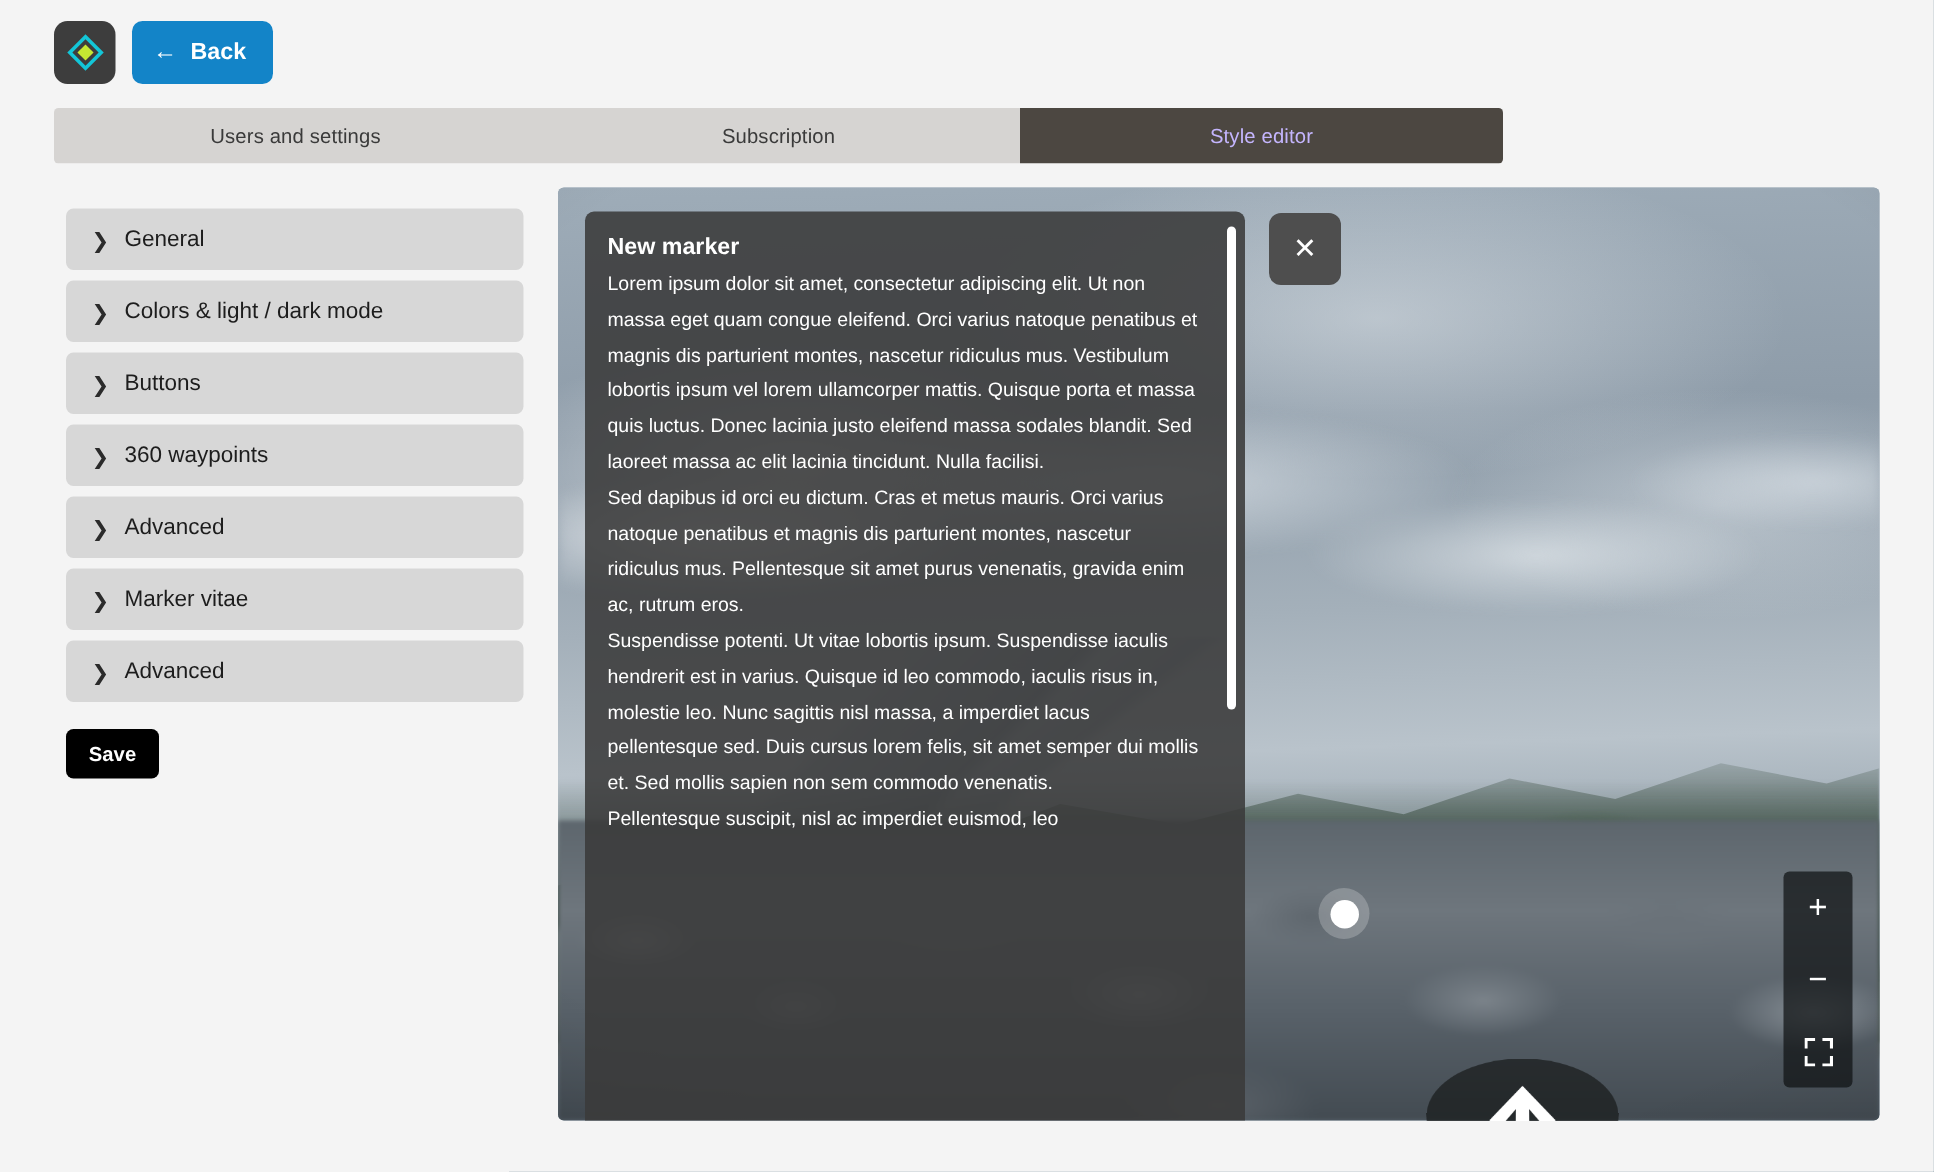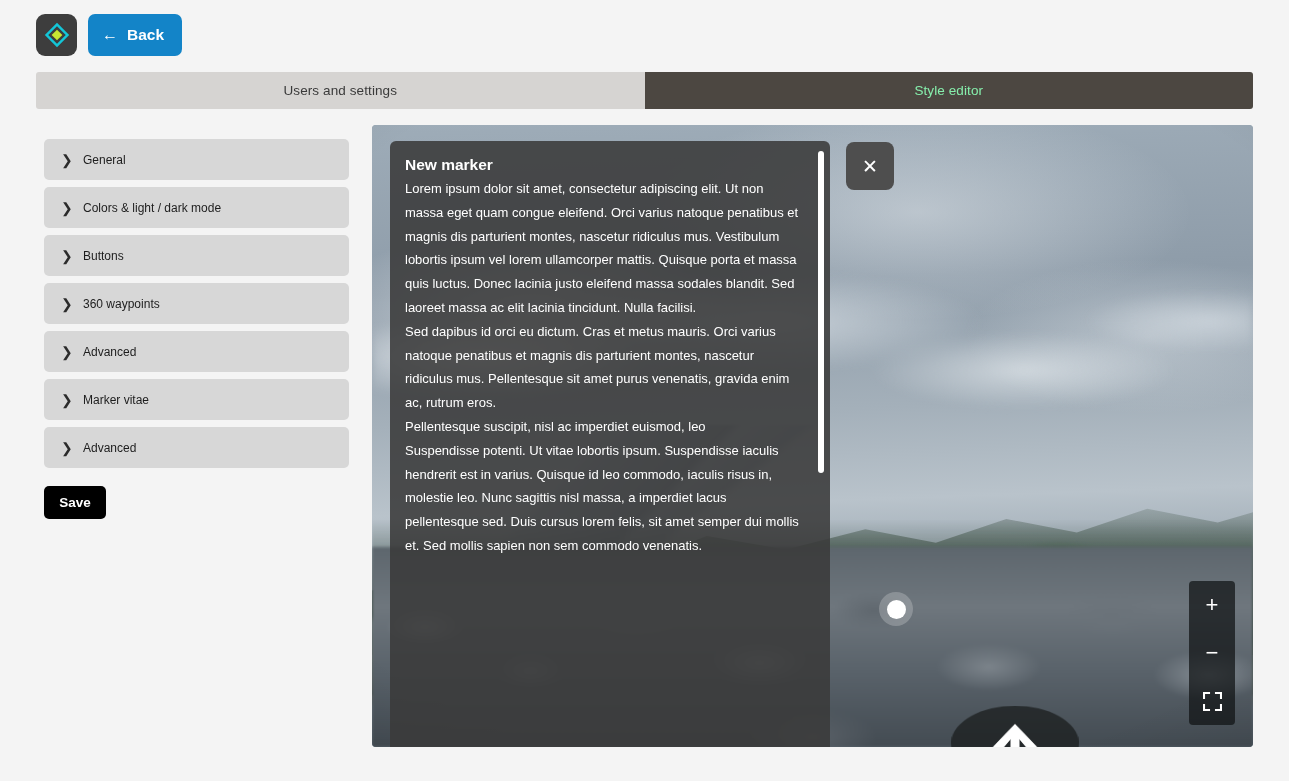--- a/index.html
+++ b/index.html
@@ -20,39 +20,39 @@
   .back-btn {
     height: 42px; padding: 0 18px 0 14px; border: none; border-radius: 7px;
     background: #1384c8; color: #ffffff; font-size: 15.5px; font-weight: bold;
     display: flex; align-items: center; gap: 9px; cursor: pointer;
     font-family: "Liberation Sans", sans-serif;
   }
   .back-btn .arrow { font-size: 16px; font-weight: normal; line-height: 1; }
 
   
   .tabs {
-    position: absolute; left: 36px; top: 72px; width: 1217px; height: 37px;
+    position: absolute; left: 36px; top: 72px; width: 966px; height: 37px;
     display: flex; border-radius: 3px; overflow: hidden;
   }
   .tab {
     flex: 1 1 0; display: flex; align-items: center; justify-content: center;
     font-size: 13.5px; color: #3a3a3a; background: #d6d4d2; cursor: pointer;
     letter-spacing: .1px;
   }
-  .tab.active { background: #4c4741; color: #86efac; }
+  .tab.active { background: #4c4741; color: #c4b5fd; }
 
   
   .sidebar { position: absolute; left: 44px; top: 139px; width: 305px; }
   .acc-item {
     height: 41px; margin-bottom: 7px; border-radius: 5px; background: #d7d7d7;
     display: flex; align-items: center; padding-left: 17px; gap: 13px;
     cursor: pointer;
   }
   .acc-chev { color: #2b2b2b; font-size: 14px; line-height: 1; display: block; width: 9px; }
-  .acc-label { font-size: 12px; color: #1d1d1d; }
+  .acc-label { font-size: 15px; color: #1d1d1d; }
 
   .save-btn {
     margin-top: 11px; width: 62px; height: 33px; border: none; border-radius: 5px;
     background: #000000; color: #ffffff; font-size: 13.5px; font-weight: bold;
     cursor: pointer; font-family: "Liberation Sans", sans-serif;
   }
 
   
   .viewer {
     position: absolute; left: 372px; top: 125px; width: 881px; height: 622px;
@@ -198,20 +198,23 @@
   <button class="back-btn">
     <span class="arrow">←</span>
     <span>Back</span>
   </button>
 </div>
 
 <div class="tabs">
   <div class="tab">
     <span>Users and settings</span>
   </div>
+  <div class="tab">
+    <span>Subscription</span>
+  </div>
   <div class="tab active">
     <span>Style editor</span>
   </div>
 </div>
 
 <div class="sidebar">
 
   <div class="acc-item">
     <span class="acc-chev">❯</span>
     <span class="acc-label">General</span>
@@ -261,22 +264,22 @@
   <div class="water"></div>
   <div class="rocks"></div>
   <div class="vignette"></div>
 
   <div class="popup">
     <div class="popup-inner">
       <div class="popup-title">New marker</div>
       <div class="popup-body">
         <p>Lorem ipsum dolor sit amet, consectetur adipiscing elit. Ut non massa eget quam congue eleifend. Orci varius natoque penatibus et magnis dis parturient montes, nascetur ridiculus mus. Vestibulum lobortis ipsum vel lorem ullamcorper mattis. Quisque porta et massa quis luctus. Donec lacinia justo eleifend massa sodales blandit. Sed laoreet massa ac elit lacinia tincidunt. Nulla facilisi.</p>
         <p>Sed dapibus id orci eu dictum. Cras et metus mauris. Orci varius natoque penatibus et magnis dis parturient montes, nascetur ridiculus mus. Pellentesque sit amet purus venenatis, gravida enim ac, rutrum eros.</p>
+        <p>Suspendisse potenti. Ut vitae lobortis ipsum. Suspendisse iaculis hendrerit est in varius. Quisque id leo commodo, iaculis risus in, molestie leo. Nunc sagittis nisl massa, a imperdiet lacus pellentesque sed. Duis cursus lorem felis, sit amet semper dui mollis et. Sed mollis sapien non sem commodo venenatis.</p>
         <p>Pellentesque suscipit, nisl ac imperdiet euismod, leo</p>
-        <p>Suspendisse potenti. Ut vitae lobortis ipsum. Suspendisse iaculis hendrerit est in varius. Quisque id leo commodo, iaculis risus in, molestie leo. Nunc sagittis nisl massa, a imperdiet lacus pellentesque sed. Duis cursus lorem felis, sit amet semper dui mollis et. Sed mollis sapien non sem commodo venenatis.</p>
       </div>
     </div>
     <div class="popup-scrollbar">
       <div class="popup-thumb"></div>
     </div>
   </div>
 
   <button class="close-btn">
     <span>✕</span>
   </button>

